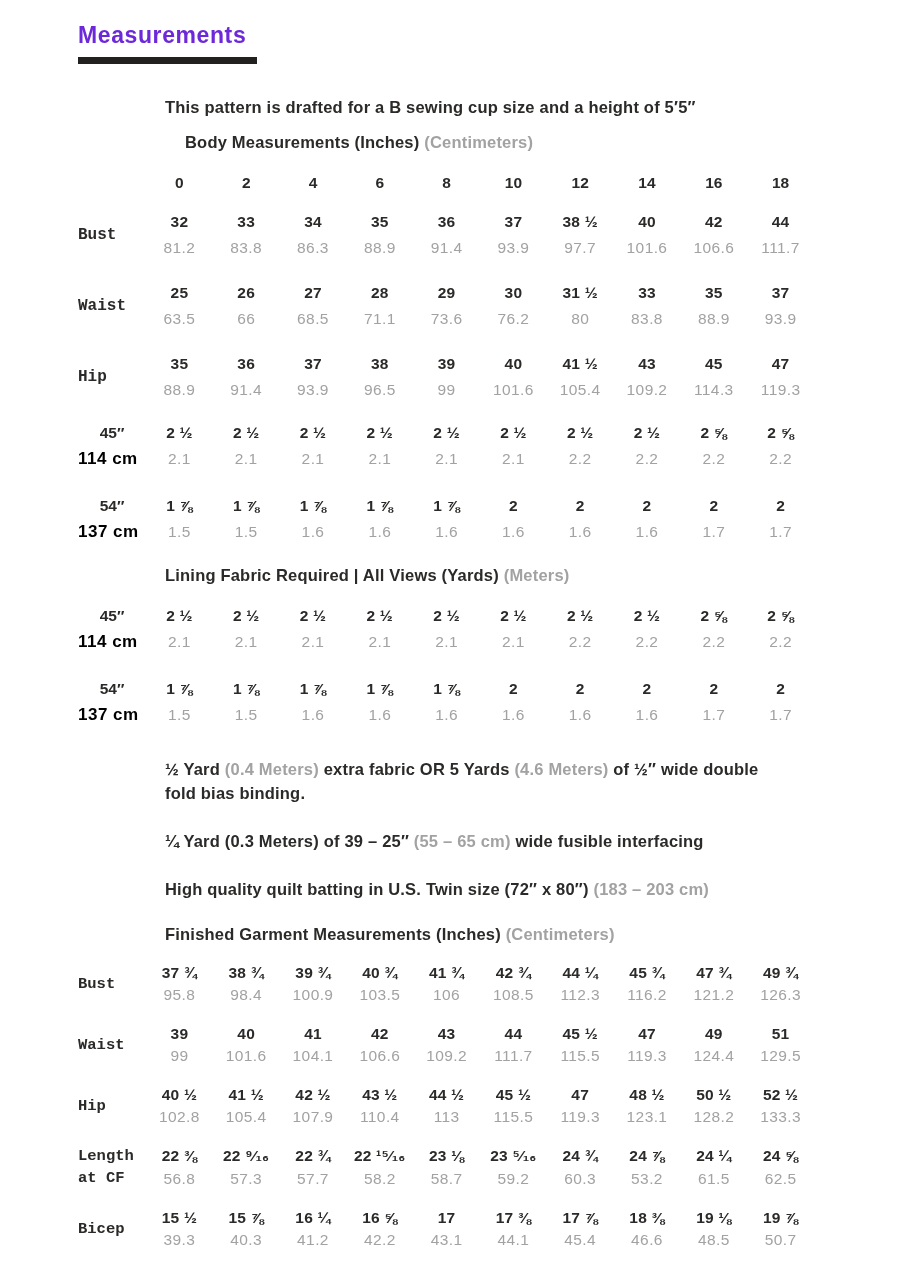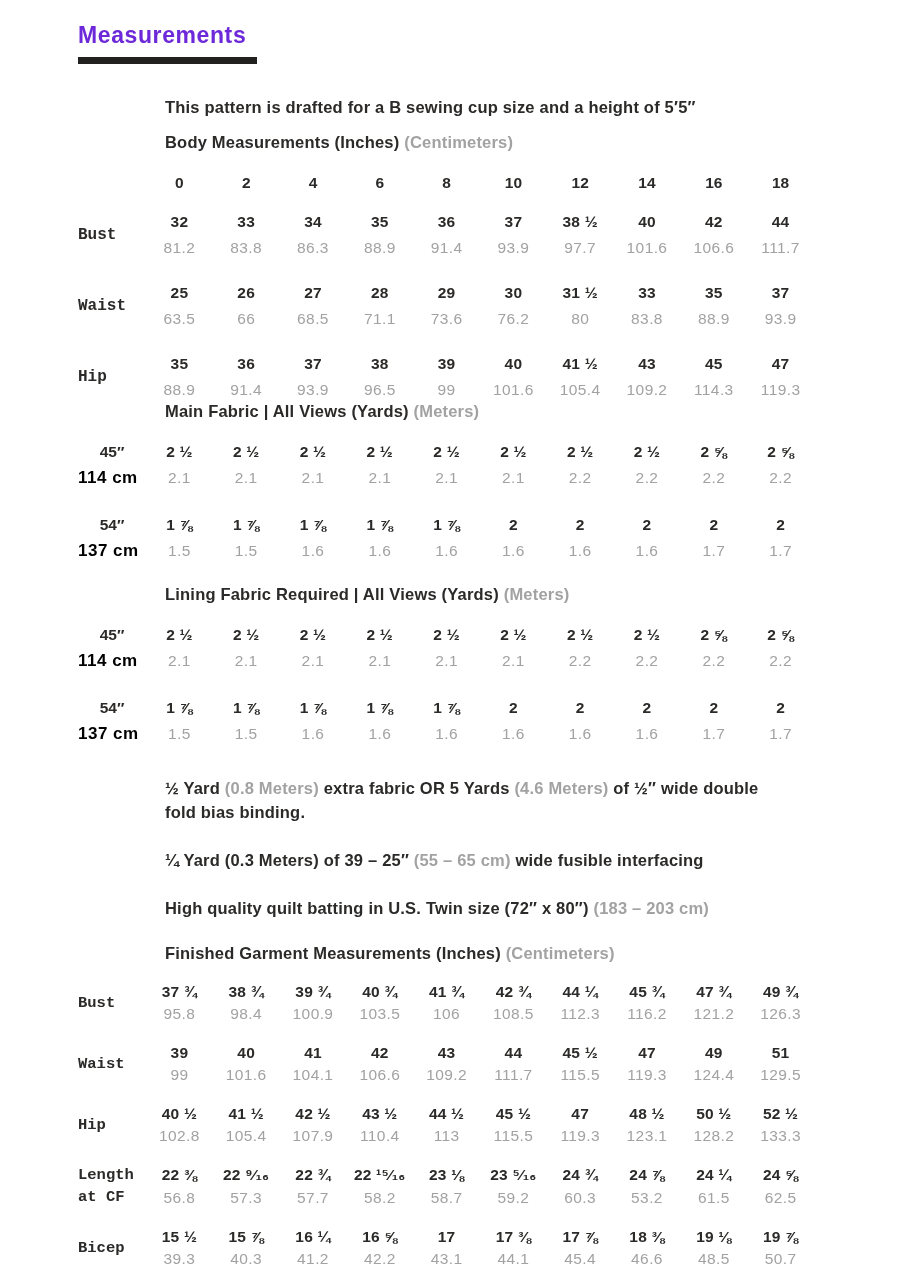--- a/index.html
+++ b/index.html
@@ -20,21 +20,21 @@
 
   
   .indent { margin-left: 87px; }
 
   .intro {
     margin: 34px 0 16px 0; font-size: 16.5px; font-weight: 600; letter-spacing: 0.2px;
   }
   h2.section-heading {
     margin: 0; font-size: 16.5px; font-weight: 700; letter-spacing: 0.2px;
   }
-  h2.body-heading { margin-top: 12px; }
+  h2.body-heading { margin-top: 12px; margin-left: 20px; }
   .muted { color: #a2a2a2; }
   h2 .muted { font-weight: 600; }
 
   
   .m-table { margin-top: 20px; }
   .grid-row {
     display: grid;
     grid-template-columns: 68px repeat(10, 1fr);
     width: 736px;
   }
@@ -165,23 +165,20 @@
         <div class="cell bottom">96.5</div>
         <div class="cell bottom">99</div>
         <div class="cell bottom">101.6</div>
         <div class="cell bottom">105.4</div>
         <div class="cell bottom">109.2</div>
         <div class="cell bottom">114.3</div>
         <div class="cell bottom">119.3</div>
       </div>
     </div>
 
-  <div class="indent">
-    <h2 class="section-heading"><span>Main Fabric | All Views (Yards)</span> <span class="muted">(Meters)</span></h2>
-  </div>
 
   <div class="m-table fabric-table">
       <div class="grid-row row-pair">
         <div class="fab-label-top">45″</div>
         <div class="cell top">2 ½</div>
         <div class="cell top">2 ½</div>
         <div class="cell top">2 ½</div>
         <div class="cell top">2 ½</div>
         <div class="cell top">2 ½</div>
         <div class="cell top">2 ½</div>
@@ -276,21 +273,21 @@
         <div class="cell bottom">1.6</div>
         <div class="cell bottom">1.6</div>
         <div class="cell bottom">1.6</div>
         <div class="cell bottom">1.6</div>
         <div class="cell bottom">1.7</div>
         <div class="cell bottom">1.7</div>
       </div>
     </div>
 
   <div class="indent notes">
-      <p class="note"><span class="">½ Yard </span><span class="muted">(0.8 Meters)</span><span class=""> extra fabric OR 5 Yards </span><span class="muted">(4.6 Meters)</span><span class=""> of ½″ wide double fold bias binding.</span></p>
+      <p class="note"><span class="">½ Yard </span><span class="muted">(0.4 Meters)</span><span class=""> extra fabric OR 5 Yards </span><span class="muted">(4.6 Meters)</span><span class=""> of ½″ wide double fold bias binding.</span></p>
       <p class="note"><span class="">¼ Yard (0.3 Meters) of 39 – 25″ </span><span class="muted">(55 – 65 cm)</span><span class=""> wide fusible interfacing</span></p>
       <p class="note"><span class="">High quality quilt batting in U.S. Twin size (72″ x 80″) </span><span class="muted">(183 – 203 cm)</span></p>
     </div>
 
   <div class="indent">
     <h2 class="section-heading finished-heading"><span>Finished Garment Measurements (Inches)</span> <span class="muted">(Centimeters)</span></h2>
   </div>
 
   <div class="m-table finished-table">
       <div class="grid-row row-pair">

